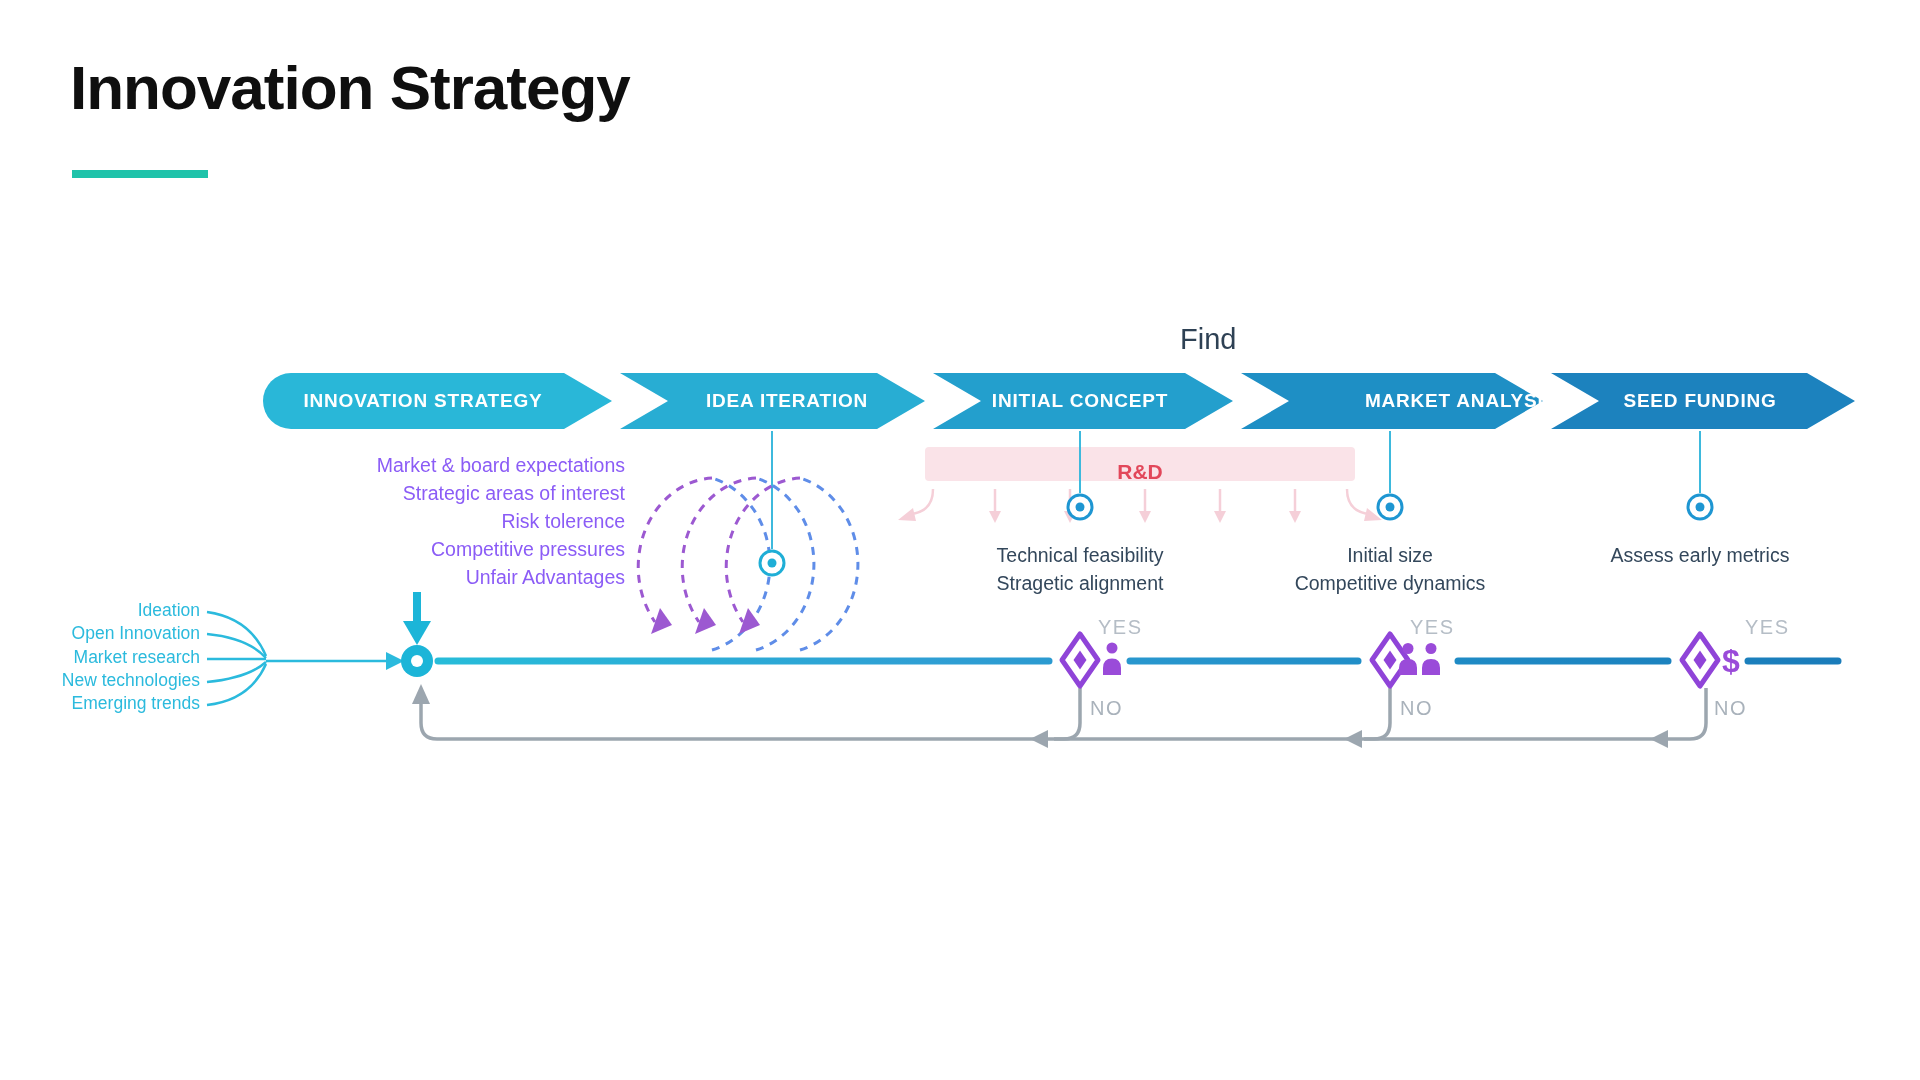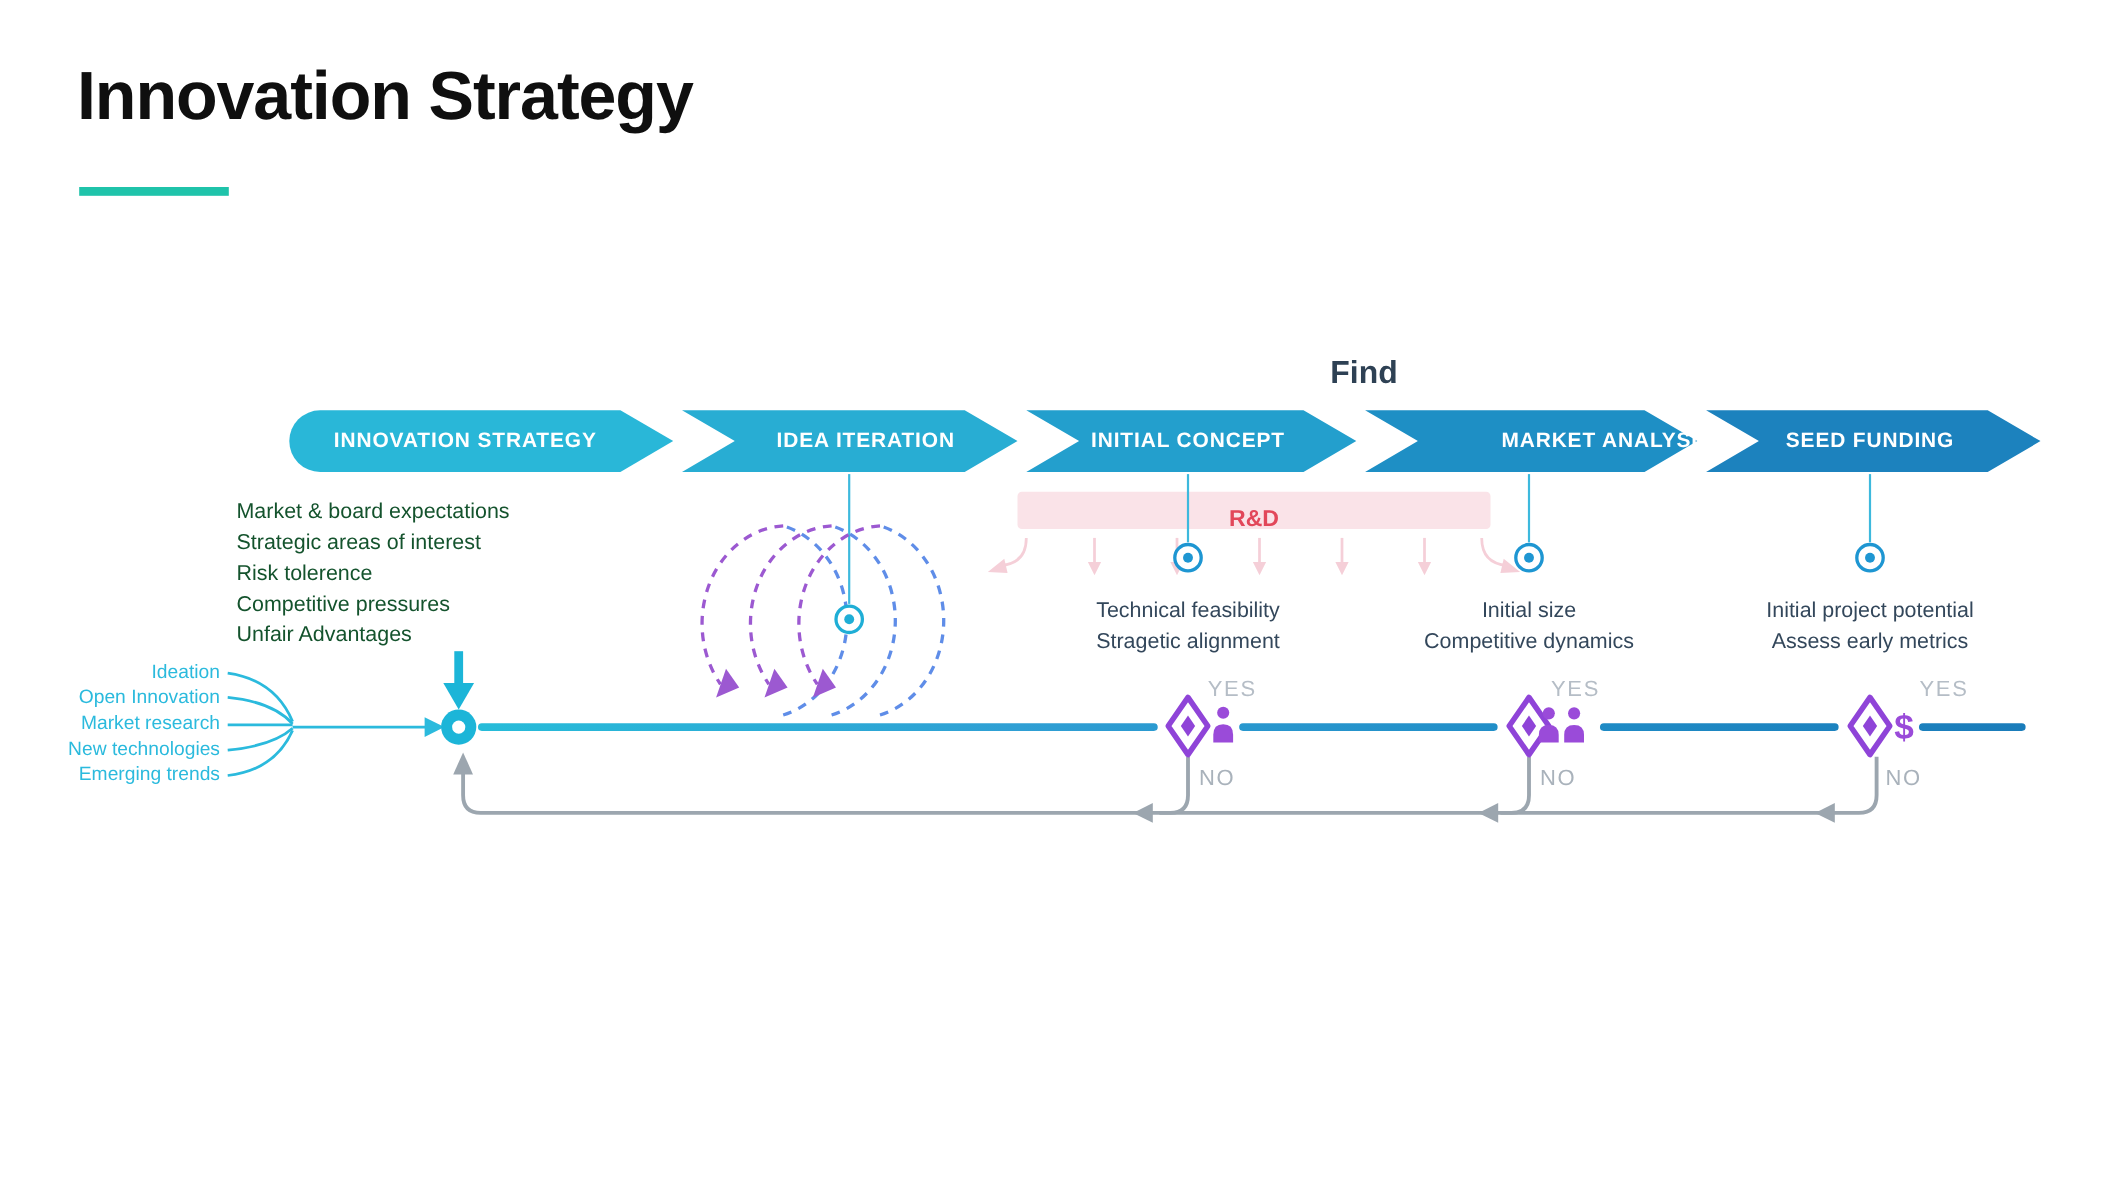--- a/index.html
+++ b/index.html
@@ -4,25 +4,25 @@
 <style>
   html,body{margin:0;padding:0;background:#ffffff;}
   .slide{position:relative;width:1920px;height:1080px;background:#ffffff;overflow:hidden;
          font-family:"Liberation Sans",sans-serif;}
   .accent-bar{position:absolute;left:0;top:0;width:21px;height:1080px;
 TURN1    background:linear-gradient(180deg,#0bb6de 0%,#1f93df 45%,#7a44d8 80%,#a32bde 100%);}
   .page-title{position:absolute;left:70px;top:52px;font-size:62px;font-weight:800;
     color:#0f0f0f;letter-spacing:-1px;}
   .title-underline{position:absolute;left:72px;top:170px;width:136px;height:8px;background:#1fc3aa;}
   .txt{position:absolute;}
-  .find-label{left:1180px;top:323px;width:120px;text-align:center;font-size:29px;font-weight:bold;color:#2e4154;}
+  .find-label{left:1180px;top:323px;width:120px;text-align:left;font-size:29px;font-weight:normal;color:#2e4154;}
   .stage-label{top:373px;height:56px;display:flex;align-items:center;justify-content:center;
     color:#ffffff;font-weight:bold;font-size:19px;letter-spacing:0.8px;}
-  .considerations{left:215px;top:451px;width:410px;text-align:left;
-    font-size:19.5px;line-height:28px;color:#14532d;}
+  .considerations{left:215px;top:451px;width:410px;text-align:right;
+    font-size:19.5px;line-height:28px;color:#8b5cf6;}
   .stage-note{top:541px;width:310px;text-align:center;font-size:19.5px;line-height:28px;color:#33475b;}
   .input-label{left:35px;width:165px;text-align:right;font-size:17.5px;color:#2bbadd;}
   .yes-label{font-size:20px;letter-spacing:1.5px;color:#b5bdc6;}
   .no-label{font-size:20px;letter-spacing:1.5px;color:#a9b2bb;}
   .rnd-label{left:925px;top:447px;width:430px;height:49px;display:flex;align-items:center;
     justify-content:center;font-size:21px;font-weight:bold;color:#e2475a;}
   svg.diagram{position:absolute;left:0;top:0;}
 </style>
 </head>
 <body>
@@ -190,21 +190,20 @@
 
   <div class="txt stage-note" style="left:925px;">
     <div>Technical feasibility</div>
     <div>Stragetic alignment</div>
   </div>
   <div class="txt stage-note" style="left:1235px;">
     <div>Initial size</div>
     <div>Competitive dynamics</div>
   </div>
   <div class="txt stage-note" style="left:1545px;">
-    <div>Initial project potential</div>
     <div>Assess early metrics</div>
   </div>
 
   <div class="txt yes-label" style="left:1098px;top:616px;">YES</div>
   <div class="txt yes-label" style="left:1410px;top:616px;">YES</div>
   <div class="txt yes-label" style="left:1745px;top:616px;">YES</div>
 
   <div class="txt no-label" style="left:1090px;top:697px;">NO</div>
   <div class="txt no-label" style="left:1400px;top:697px;">NO</div>
   <div class="txt no-label" style="left:1714px;top:697px;">NO</div>

